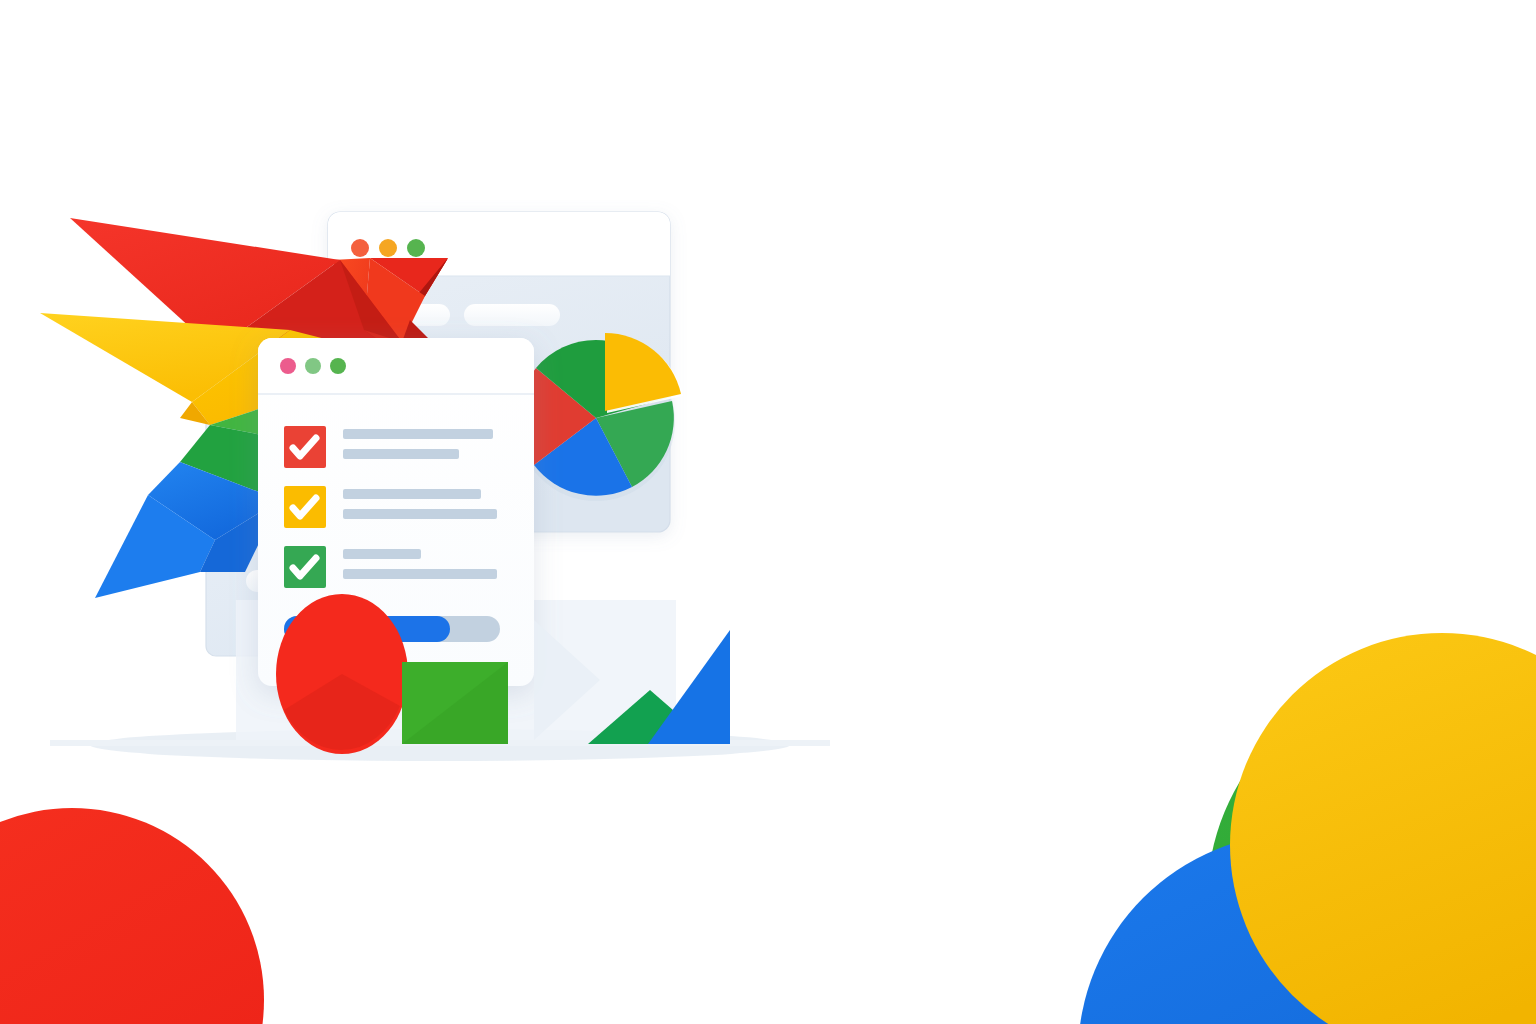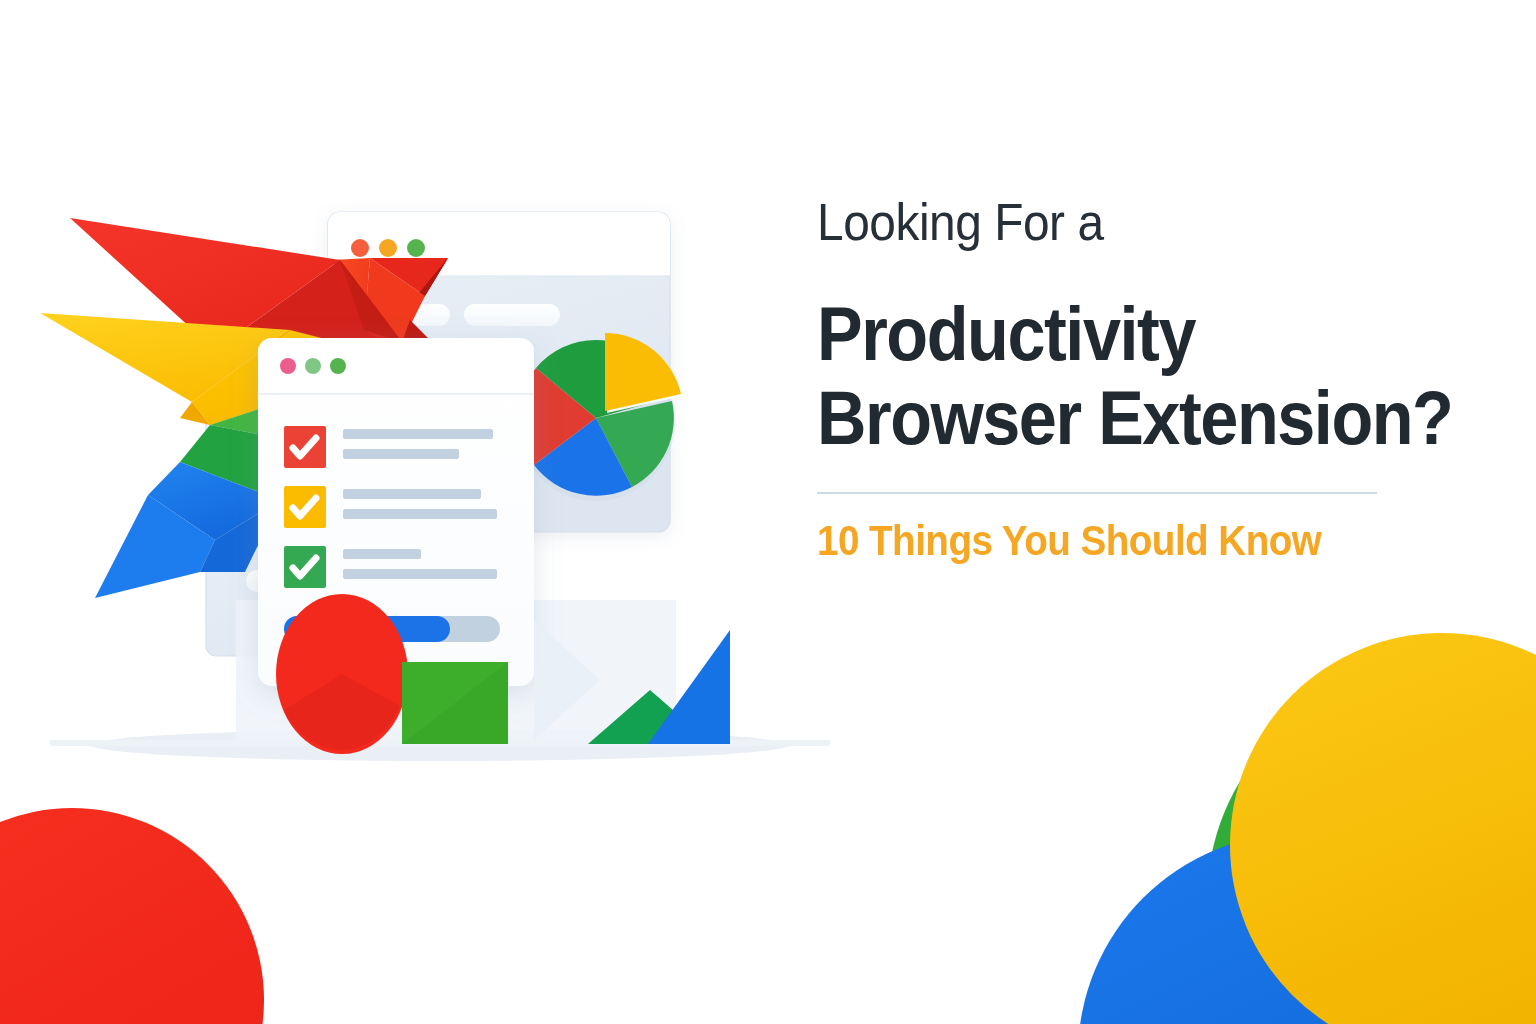--- a/index.html
+++ b/index.html
@@ -283,21 +283,14 @@
       <path d="M244 510 a66 80 0 0 0 116 -4 L302 474 Z" fill="#DD2317" opacity="0.55"></path>
       <rect x="362" y="462" width="106" height="82" fill="#3DAE2B"></rect>
       <path d="M362 544 L468 462 L468 544 Z" fill="#35A024" opacity="0.5"></path>
       <path x="0" d="M610 490 L672 544 L548 544 Z" fill="#12A150"></path>
       <path d="M690 430 L690 544 L608 544 Z" fill="#1673E6"></path>
 
       <path d="M494 420 L560 480 L494 540 Z" fill="#E9EFF6" opacity="0.9"></path>
     </g>
   </svg>
 
-  <div id="textblock">
-    <div class="eyebrow">Looking For a</div>
-    <div class="headline l1">Productivity</div>
-    <div class="headline l2">Browser Extension?</div>
-    <div class="rule"></div>
-    <div class="subhead">10 Things You Should Know</div>
-  </div>
 
 </div>
 
 </body></html>

